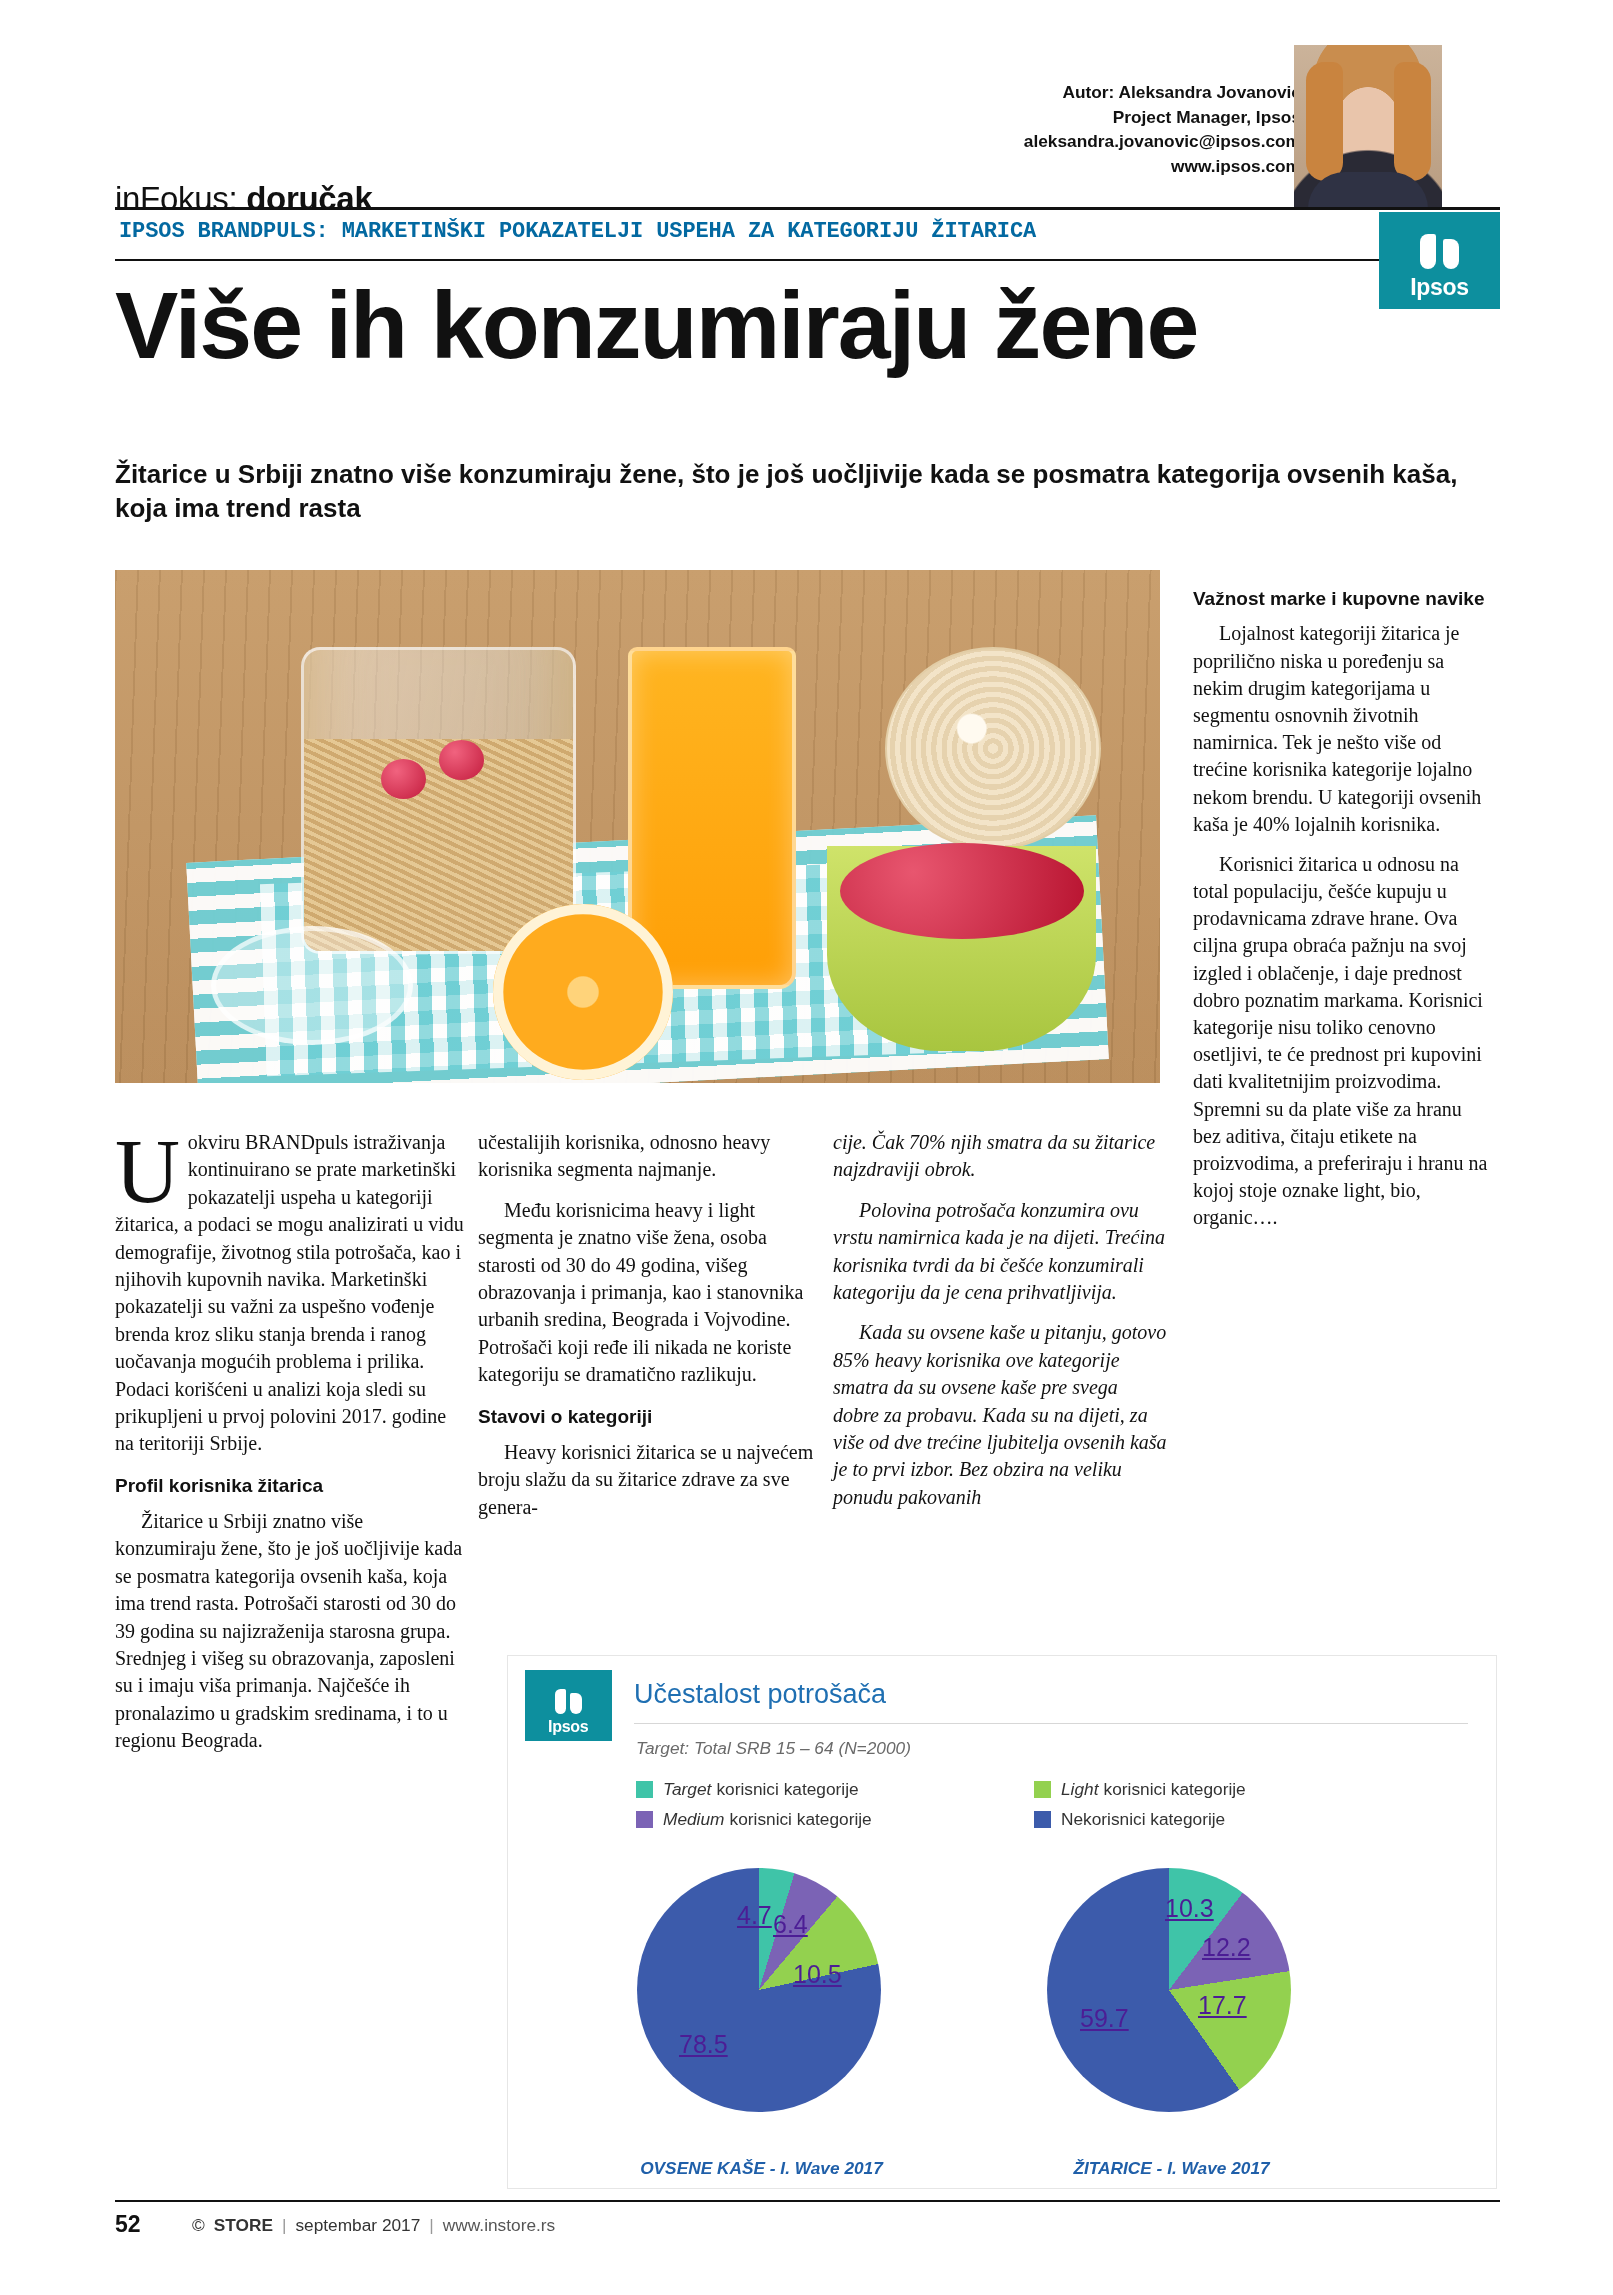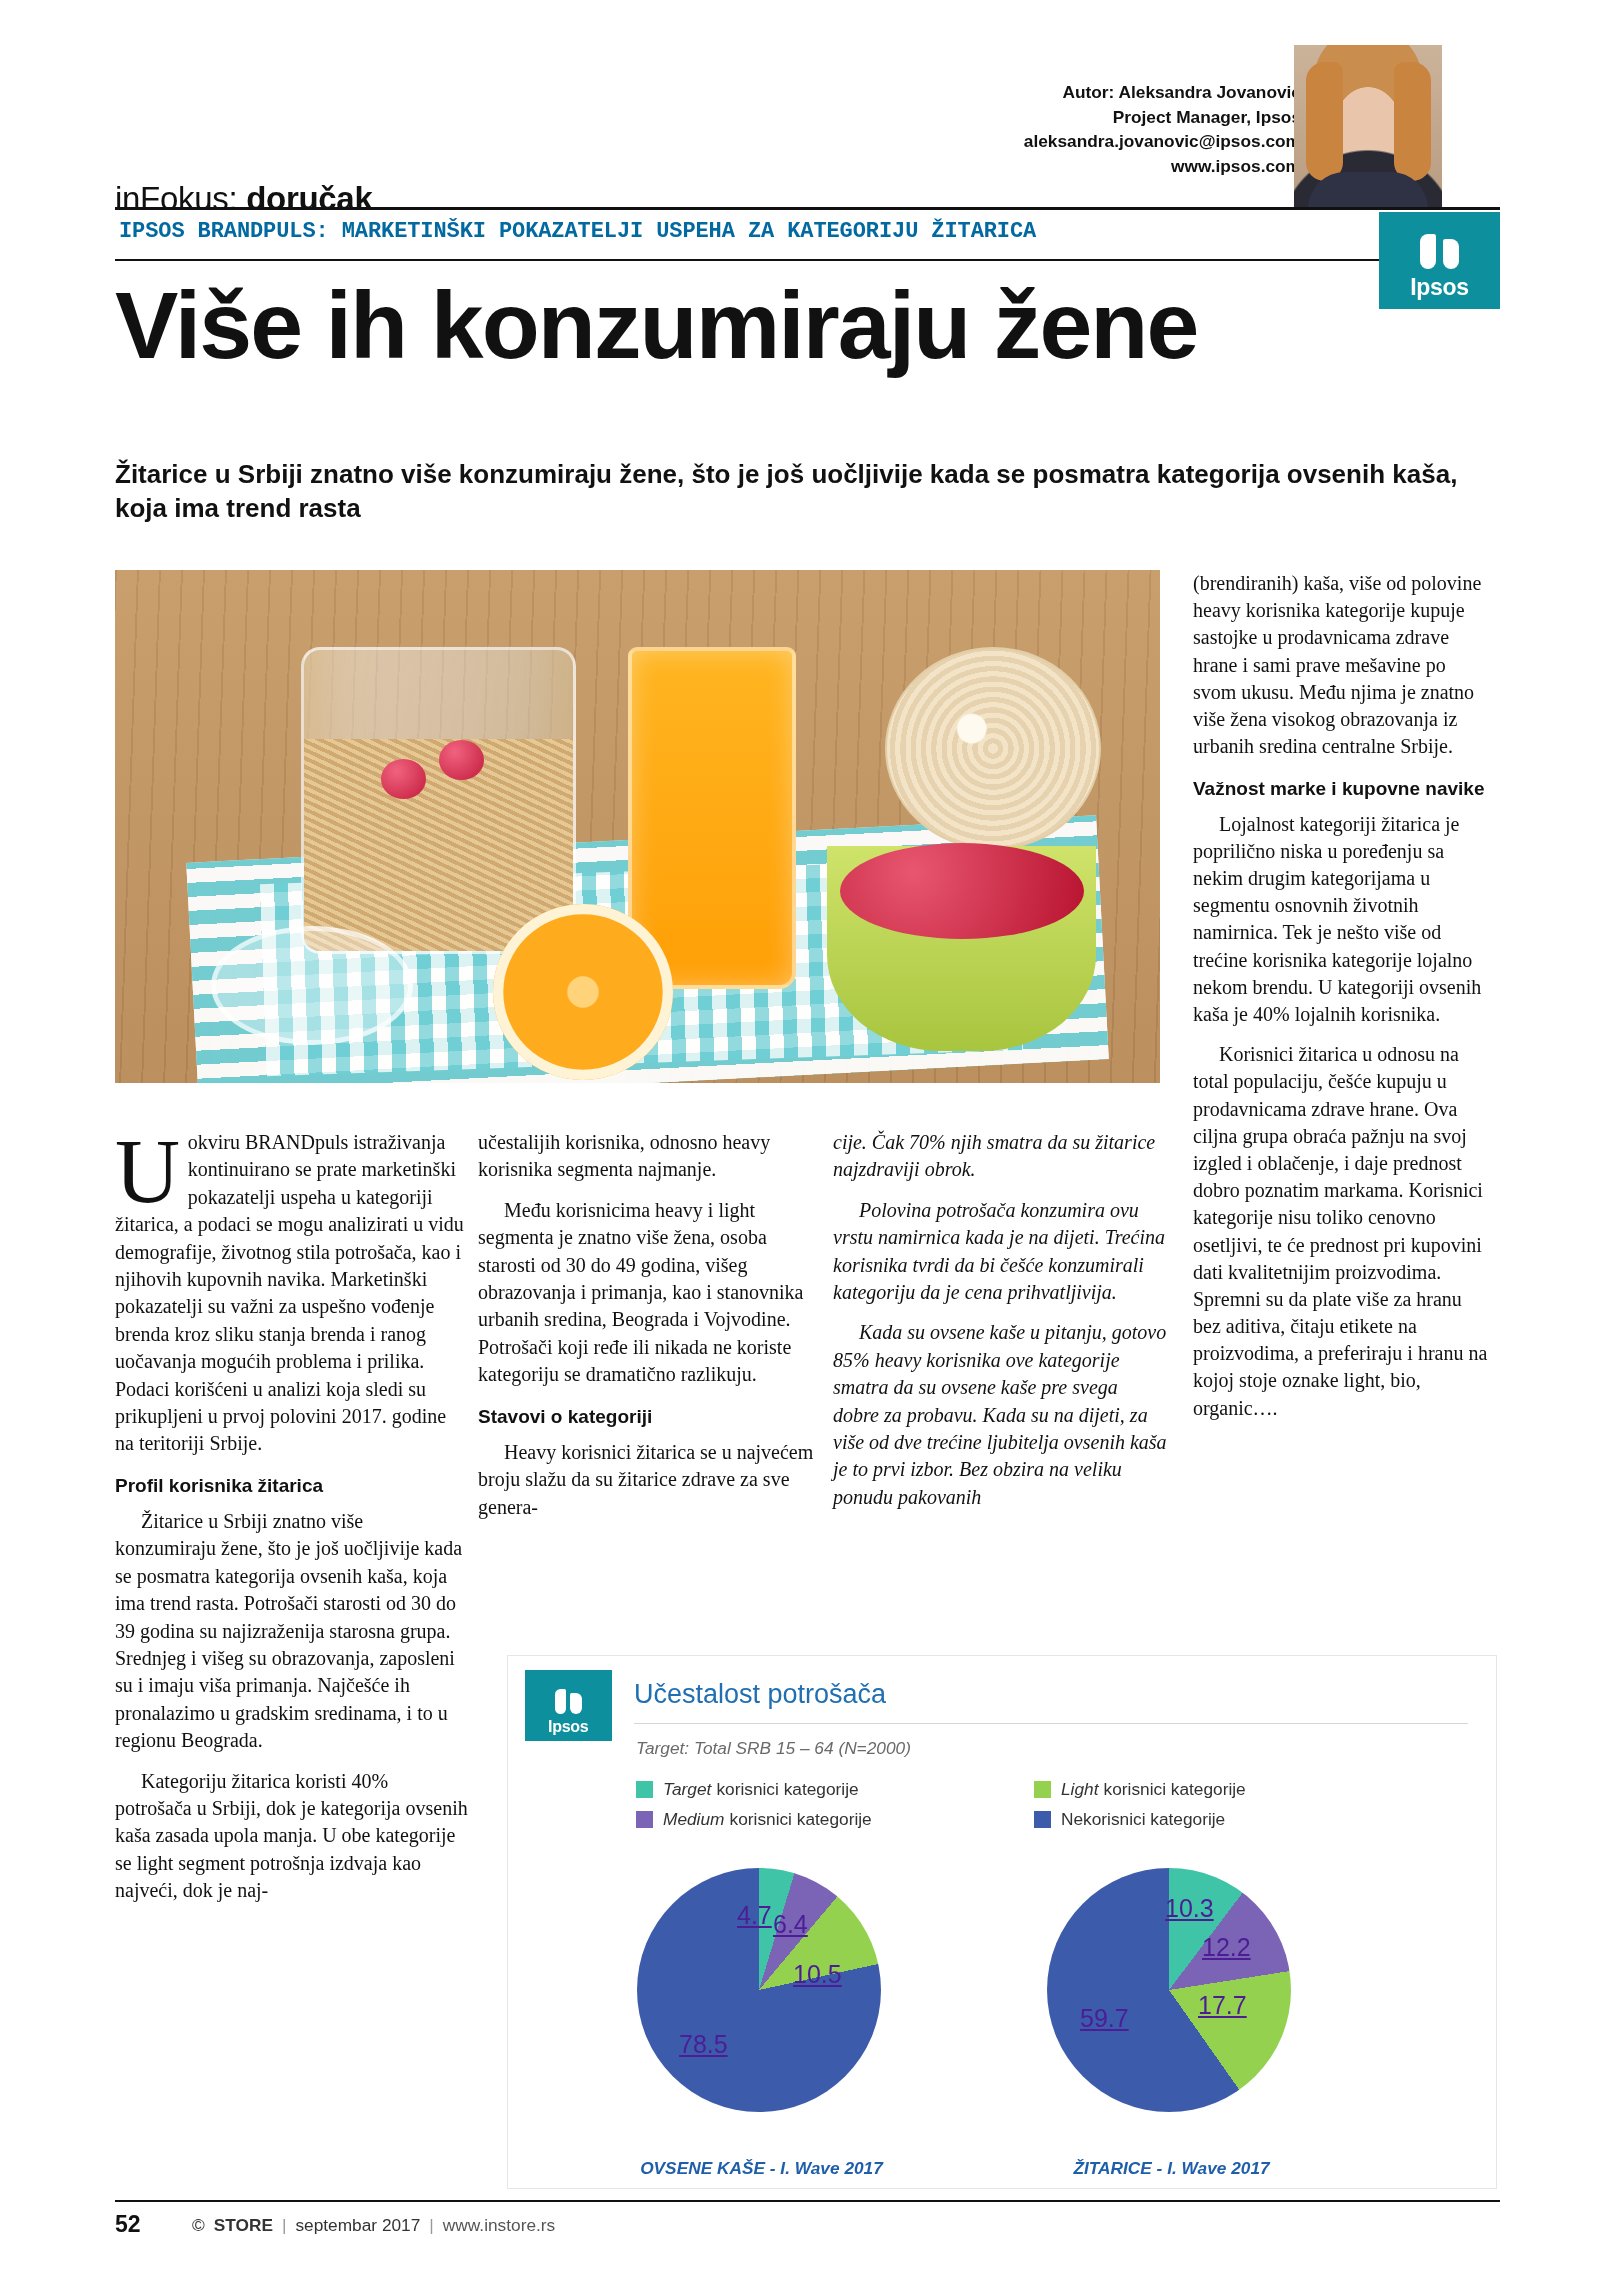--- a/index.html
+++ b/index.html
@@ -524,33 +524,31 @@
       <div class="berry" style="left:135px; top:90px;"></div>
     </div>
     <div class="lid"></div>
     <div class="glass"></div>
     <div class="orange"></div>
     <div class="bowl"></div>
     <div class="bowlfill"></div>
   </div>
 
   <div class="col-right-top">
-    <p>(brendiranih) kaša, više od polovine heavy korisnika kategorije kupuje sastojke u prodavnicama zdrave hrane i sami prave mešavine po svom ukusu. Među njima je znatno više žena visokog obrazovanja iz urbanih sredina centralne Srbije.</p>
     <div class="subhead">Važnost marke i kupovne navike</div>
     <p class="indent">Lojalnost kategoriji žitarica je poprilično niska u poređenju sa nekim drugim kategorijama u segmentu osnovnih životnih namirnica. Tek je nešto više od trećine korisnika kategorije lojalno nekom brendu. U kategoriji ovsenih kaša je 40% lojalnih korisnika.</p>
     <p class="indent">Korisnici žitarica u odnosu na total populaciju, češće kupuju u prodavnicama zdrave hrane. Ova ciljna grupa obraća pažnju na svoj izgled i oblačenje, i daje prednost dobro poznatim markama. Korisnici kategorije nisu toliko cenovno osetljivi, te će prednost pri kupovini dati kvalitetnijim proizvodima. Spremni su da plate više za hranu bez aditiva, čitaju etikete na proizvodima, a preferiraju i hranu na kojoj stoje oznake light, bio, organic….</p>
   </div>
 
   <div class="col col1">
     <p class="dropcap-para">
       <span class="dropcap">U</span><span>okviru BRANDpuls istraživanja kontinuirano se prate marketinški pokazatelji uspeha u kategoriji žitarica, a podaci se mogu analizirati u vidu demografije, životnog stila potrošača, kao i njihovih kupovnih navika. Marketinški pokazatelji su važni za uspešno vođenje brenda kroz sliku stanja brenda i ranog uočavanja mogućih problema i prilika. Podaci korišćeni u analizi koja sledi su prikupljeni u prvoj polovini 2017. godine na teritoriji Srbije.</span>
     </p>
     <div class="subhead">Profil korisnika žitarica</div>
     <p class="indent">Žitarice u Srbiji znatno više konzumiraju žene, što je još uočljivije kada se posmatra kategorija ovsenih kaša, koja ima trend rasta. Potrošači starosti od 30 do 39 godina su najizraženija starosna grupa. Srednjeg i višeg su obrazovanja, zaposleni su i imaju viša primanja. Najčešće ih pronalazimo u gradskim sredinama, i to u regionu Beograda.</p>
-    <p class="indent">Kategoriju žitarica koristi 40% potrošača u Srbiji, dok je kategorija ovsenih kaša zasada upola manja. U obe kategorije se light segment potrošnja izdvaja kao najveći, dok je naj-</p>
   </div>
 
   <div class="col col2">
     <p>učestalijih korisnika, odnosno heavy korisnika segmenta najmanje.</p>
     <p class="indent">Među korisnicima heavy i light segmenta je znatno više žena, osoba starosti od 30 do 49 godina, višeg obrazovanja i primanja, kao i stanovnika urbanih sredina, Beograda i Vojvodine. Potrošači koji ređe ili nikada ne koriste kategoriju se dramatično razlikuju.</p>
     <div class="subhead">Stavovi o kategoriji</div>
     <p class="indent">Heavy korisnici žitarica se u najvećem broju slažu da su žitarice zdrave za sve genera-</p>
   </div>
 
   <div class="col col3">

